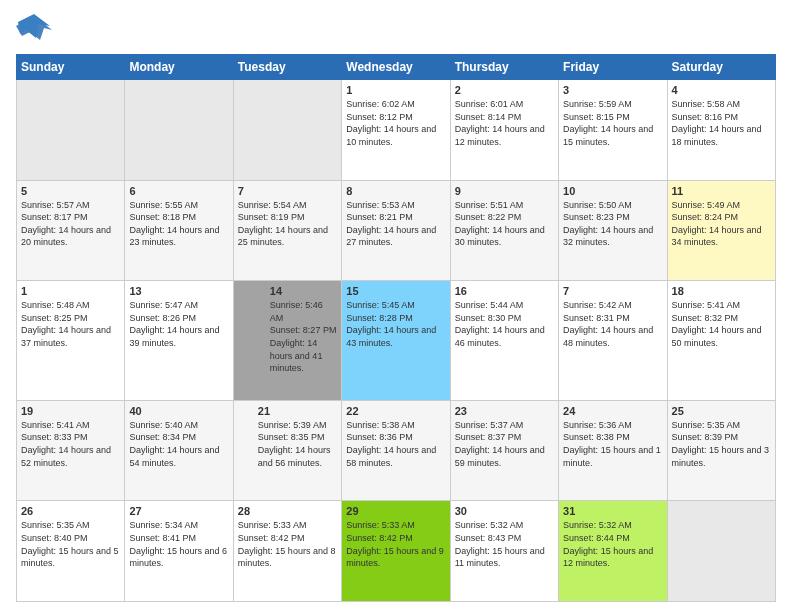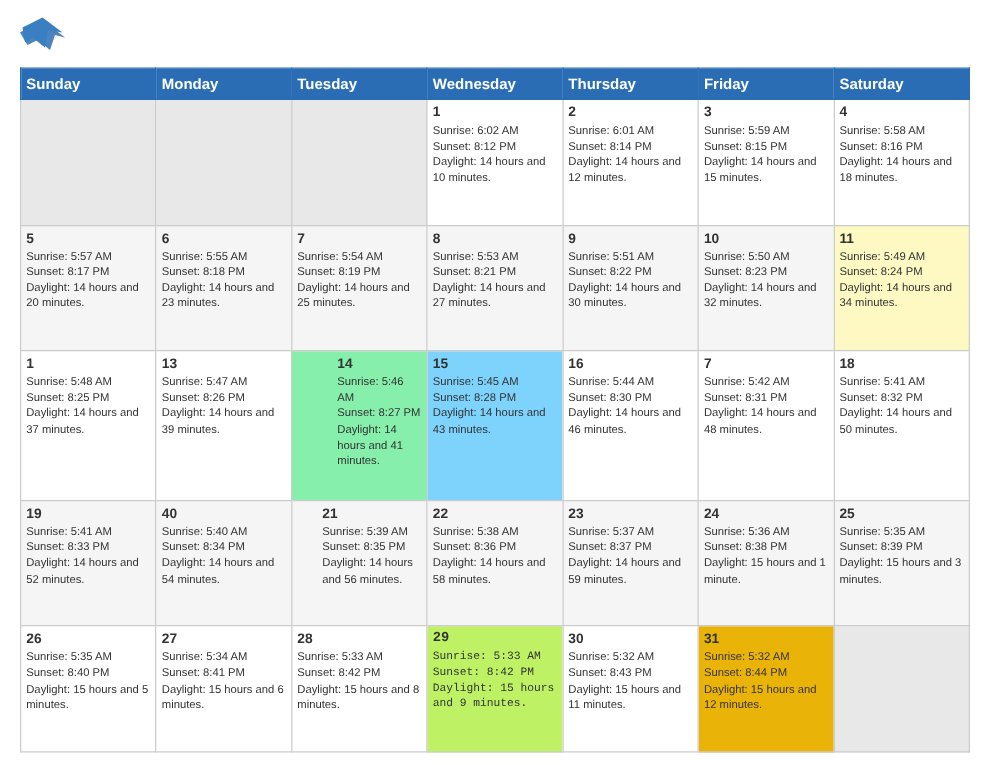--- a/index.html
+++ b/index.html
@@ -201,21 +201,21 @@
         </tr>
         <tr>
           <td style="background: rgb(255, 255, 255);">
             <span class="day-num">1</span>
             <div class="cell-text">Sunrise: 5:48 AM<br>Sunset: 8:25 PM<br>Daylight: 14 hours and 37 minutes.</div>
           </td>
           <td style="background: rgb(255, 255, 255);">
             <span class="day-num">13</span>
             <div class="cell-text">Sunrise: 5:47 AM<br>Sunset: 8:26 PM<br>Daylight: 14 hours and 39 minutes.</div>
           </td>
-          <td style="background: #86efac; padding-left: 36px;">
+          <td style="background: #a3a3a3; padding-left: 36px;">
             <span class="day-num">14</span>
             <div class="cell-text">Sunrise: 5:46 AM<br>Sunset: 8:27 PM<br>Daylight: 14 hours and 41 minutes.</div>
           </td>
           <td style="background: #7dd3fc; margin-top: 16px;">
             <span class="day-num">15</span>
             <div class="cell-text">Sunrise: 5:45 AM<br>Sunset: 8:28 PM<br>Daylight: 14 hours and 43 minutes.</div>
           </td>
           <td style="background: rgb(255, 255, 255);">
             <span class="day-num">16</span>
             <div class="cell-text">Sunrise: 5:44 AM<br>Sunset: 8:30 PM<br>Daylight: 14 hours and 46 minutes.</div>
@@ -265,29 +265,29 @@
             <div class="cell-text">Sunrise: 5:35 AM<br>Sunset: 8:40 PM<br>Daylight: 15 hours and 5 minutes.</div>
           </td>
           <td style="background: rgb(255, 255, 255);">
             <span class="day-num">27</span>
             <div class="cell-text">Sunrise: 5:34 AM<br>Sunset: 8:41 PM<br>Daylight: 15 hours and 6 minutes.</div>
           </td>
           <td style="background: rgb(255, 255, 255);">
             <span class="day-num">28</span>
             <div class="cell-text">Sunrise: 5:33 AM<br>Sunset: 8:42 PM<br>Daylight: 15 hours and 8 minutes.</div>
           </td>
-          <td style="background: #bef264; font-family: Liberation Mono, monospace;">
+          <td style="background: #84cc16;">
             <span class="day-num">29</span>
             <div class="cell-text">Sunrise: 5:33 AM<br>Sunset: 8:42 PM<br>Daylight: 15 hours and 9 minutes.</div>
           </td>
           <td style="background: rgb(255, 255, 255);">
             <span class="day-num">30</span>
             <div class="cell-text">Sunrise: 5:32 AM<br>Sunset: 8:43 PM<br>Daylight: 15 hours and 11 minutes.</div>
           </td>
-          <td style="background: #eab308;">
+          <td style="background: #bef264;">
             <span class="day-num">31</span>
             <div class="cell-text">Sunrise: 5:32 AM<br>Sunset: 8:44 PM<br>Daylight: 15 hours and 12 minutes.</div>
           </td>
           <td class="empty-cell"></td>
         </tr>
       </tbody>
   </table>
 </div>
 
 </body></html>

